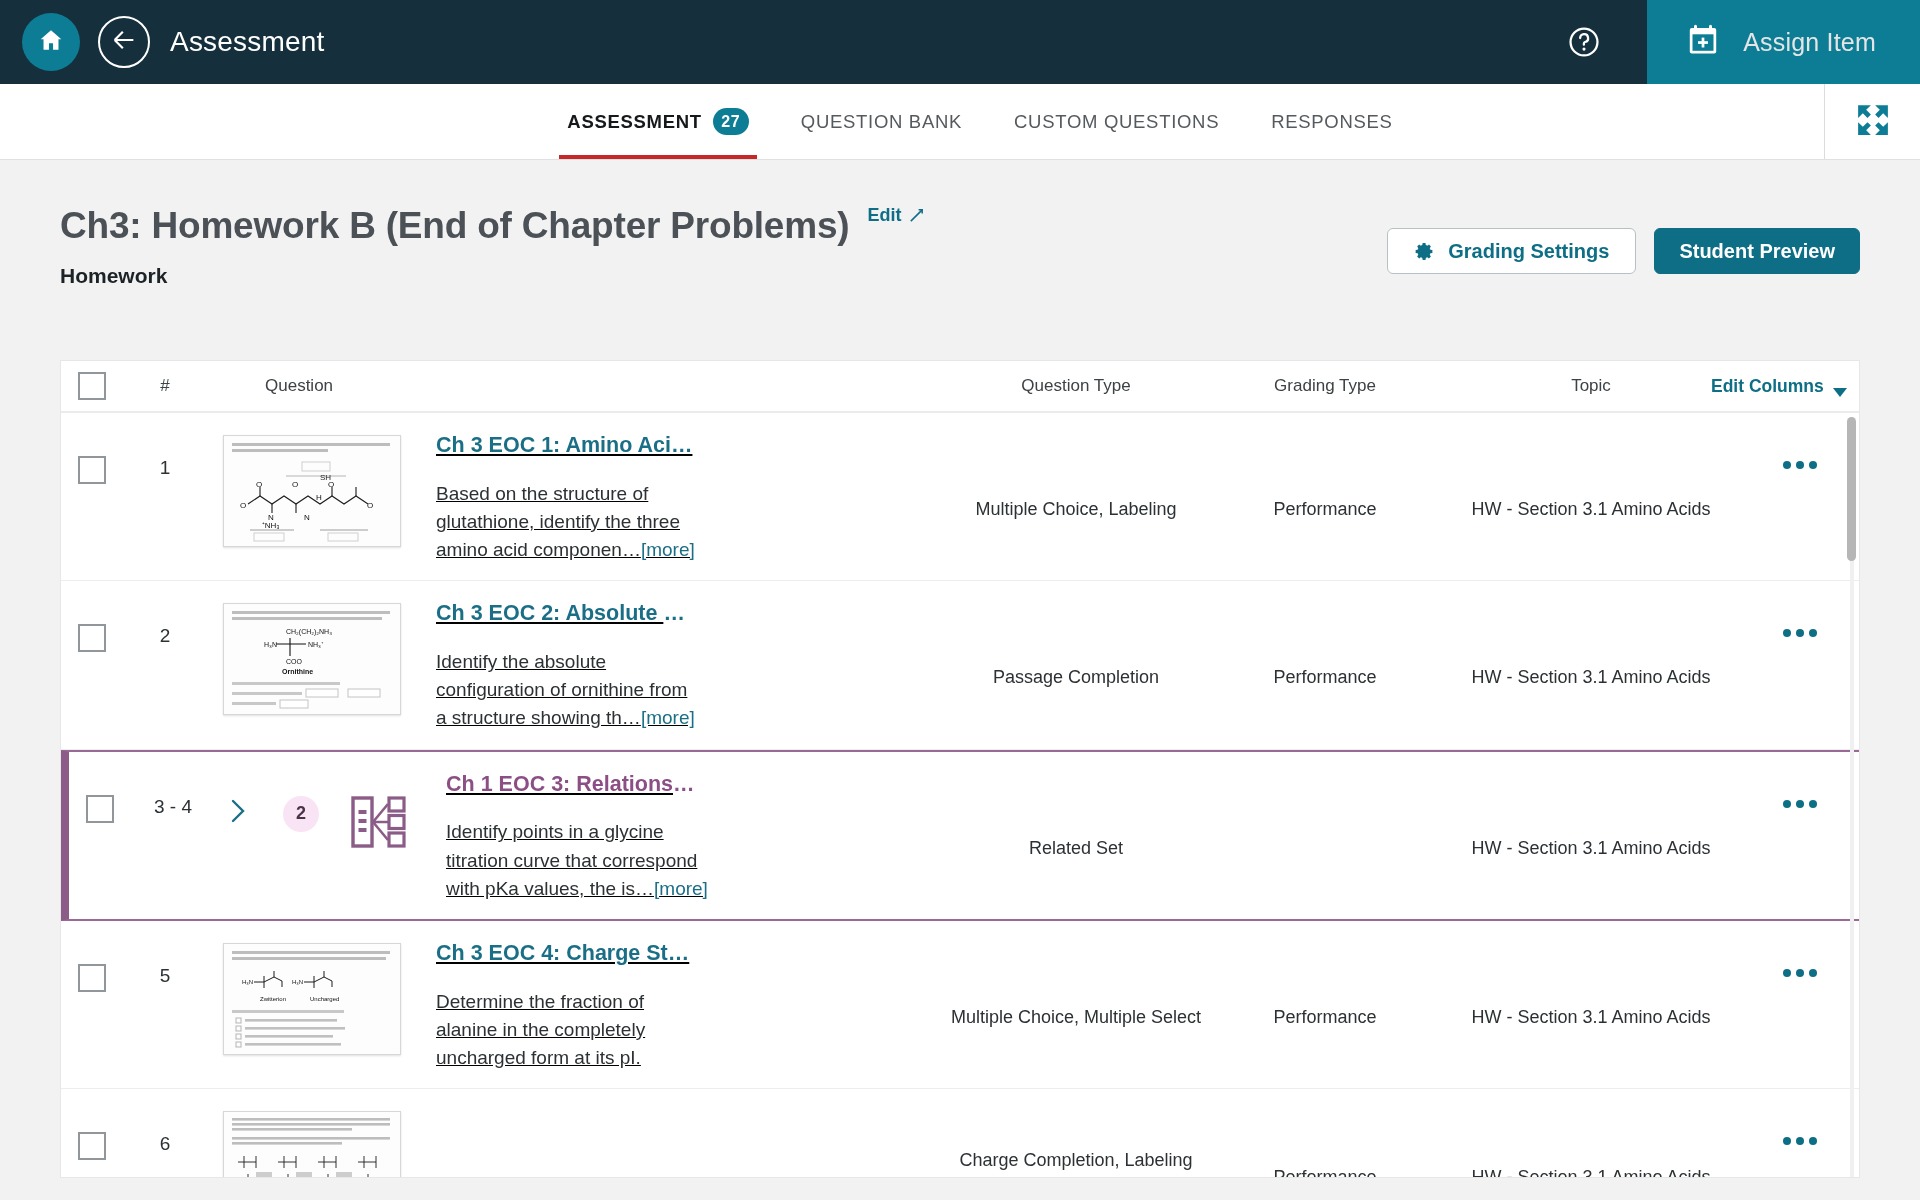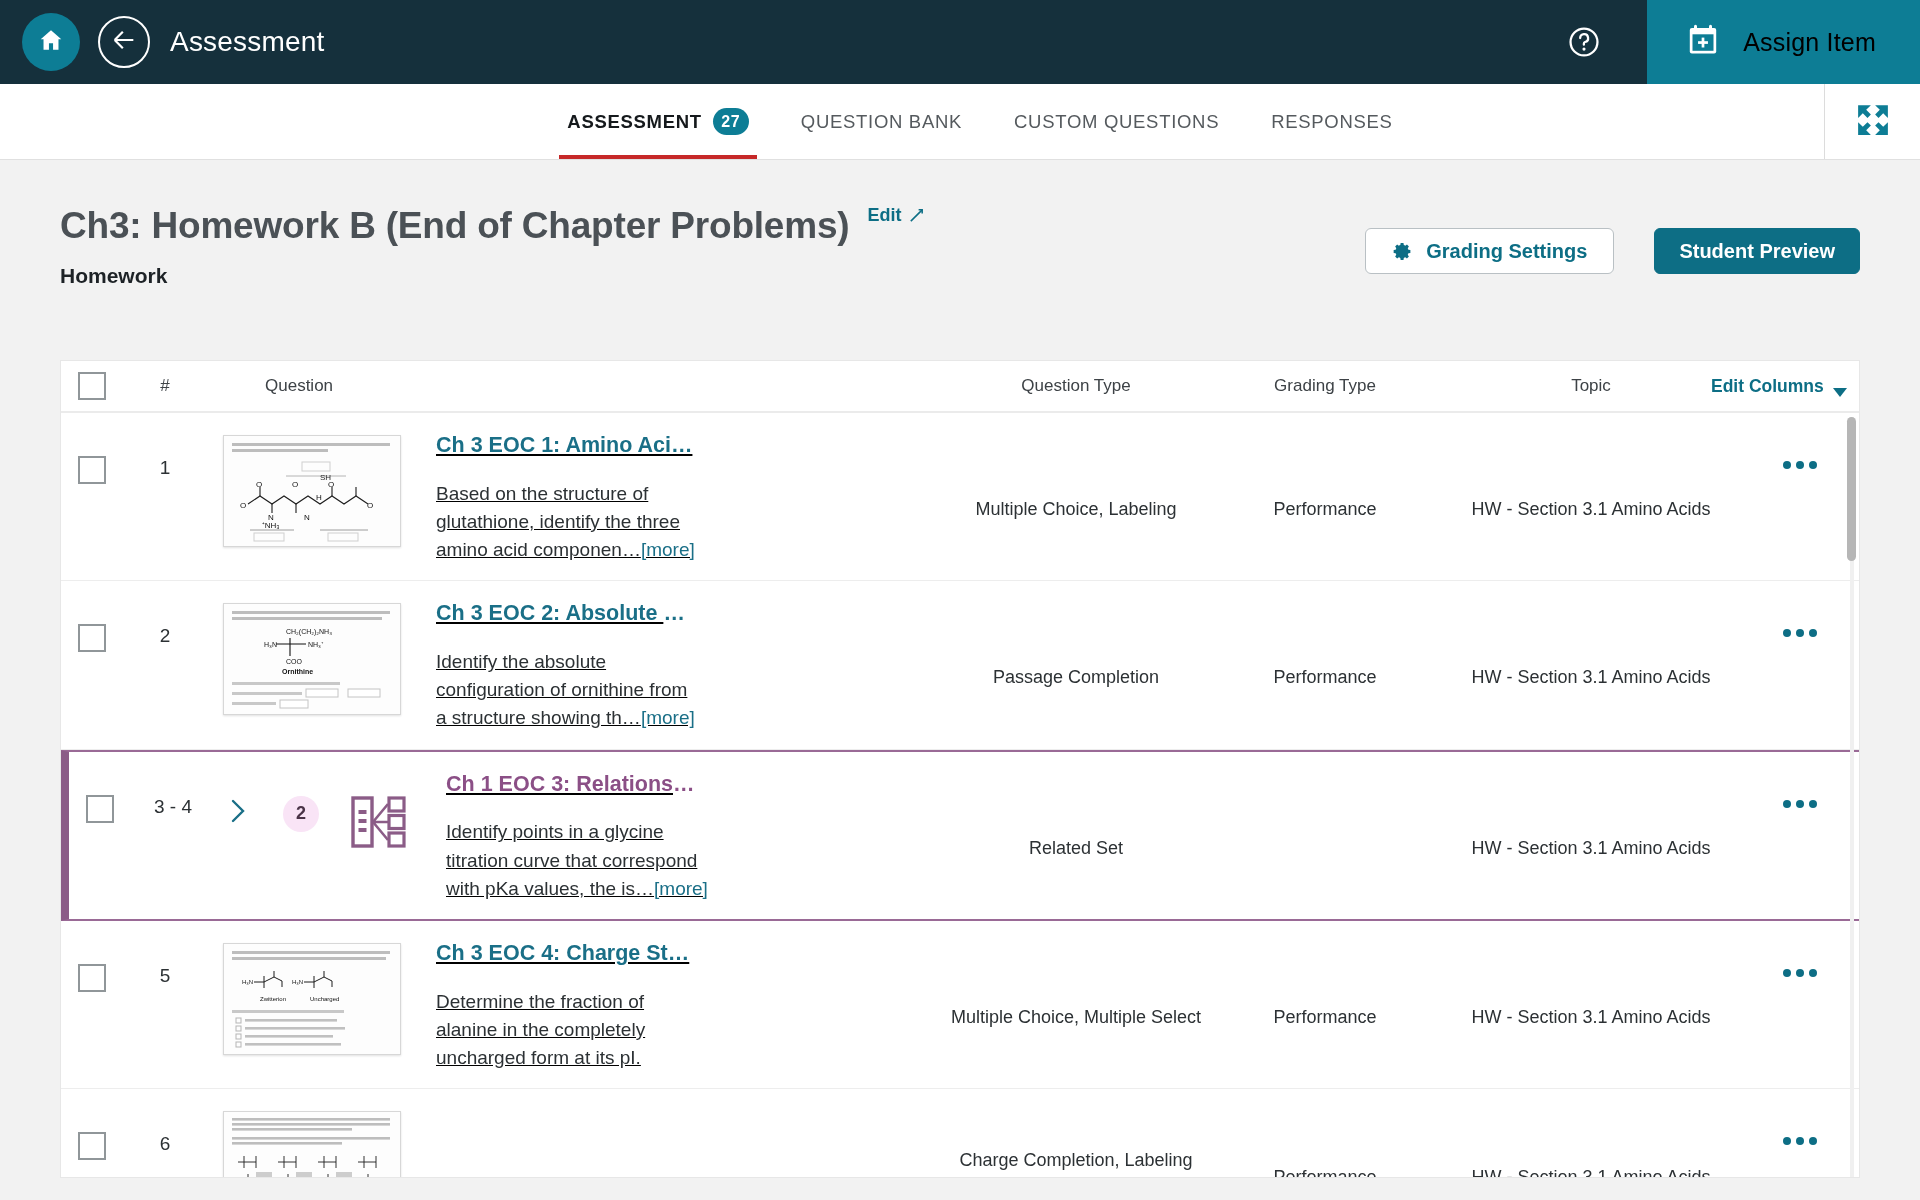--- a/index.html
+++ b/index.html
@@ -50,21 +50,21 @@
   }
   .assign-btn {
     height: 84px;
     background: #0d7d95;
     display: flex; align-items: center;
     padding: 0 44px 0 38px;
     cursor: pointer;
     flex: none;
   }
   .assign-btn .lbl {
-    color: #000000; font-size: 25px; margin-left: 22px; letter-spacing: .2px;
+    color: #e5e5e5; font-size: 25px; margin-left: 22px; letter-spacing: .2px;
   }
 
   
   .tabbar {
     height: 76px;
     background: #ffffff;
     display: flex;
     align-items: stretch;
     position: relative;
     border-bottom: 1px solid #e0e0e0;
@@ -156,21 +156,20 @@
     color: #0d6e85;
     border: 1px solid #b9c0c4;
     padding: 0 26px;
   }
   .btn-outline .gear { margin-right: 13px; display: flex; }
   .btn-solid {
     background: #0d6e85;
     color: #fff;
     border: 1px solid #0d6e85;
     padding: 0 24px;
-    margin-left: 22px;
   }
 
   
   .table-wrap {
     margin: 0 60px;
     background: #ffffff;
     border: 1px solid #e7e7e7;
     position: relative;
     height: 818px;
     overflow: hidden;

